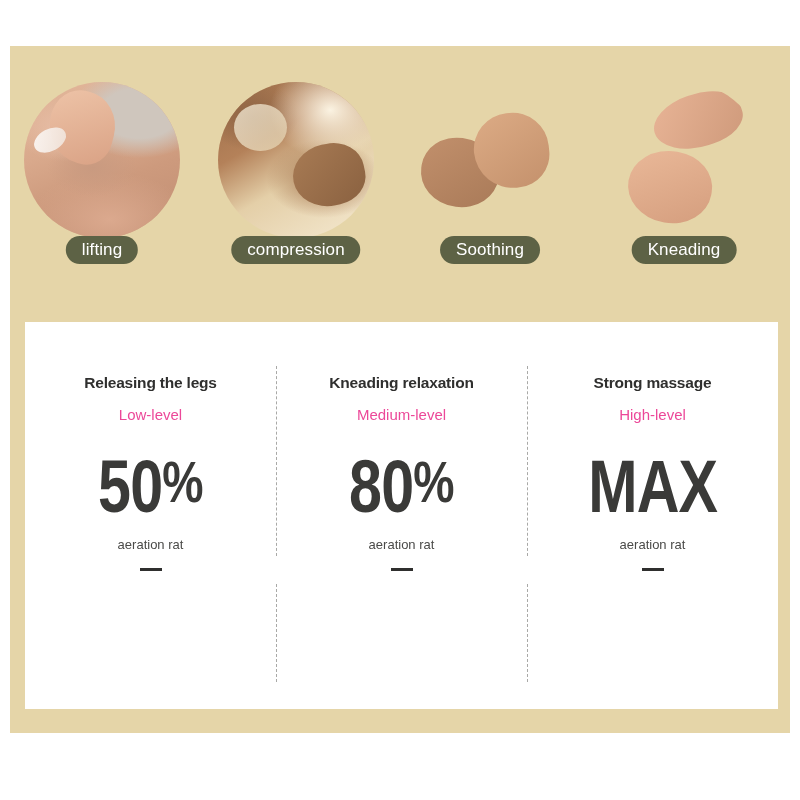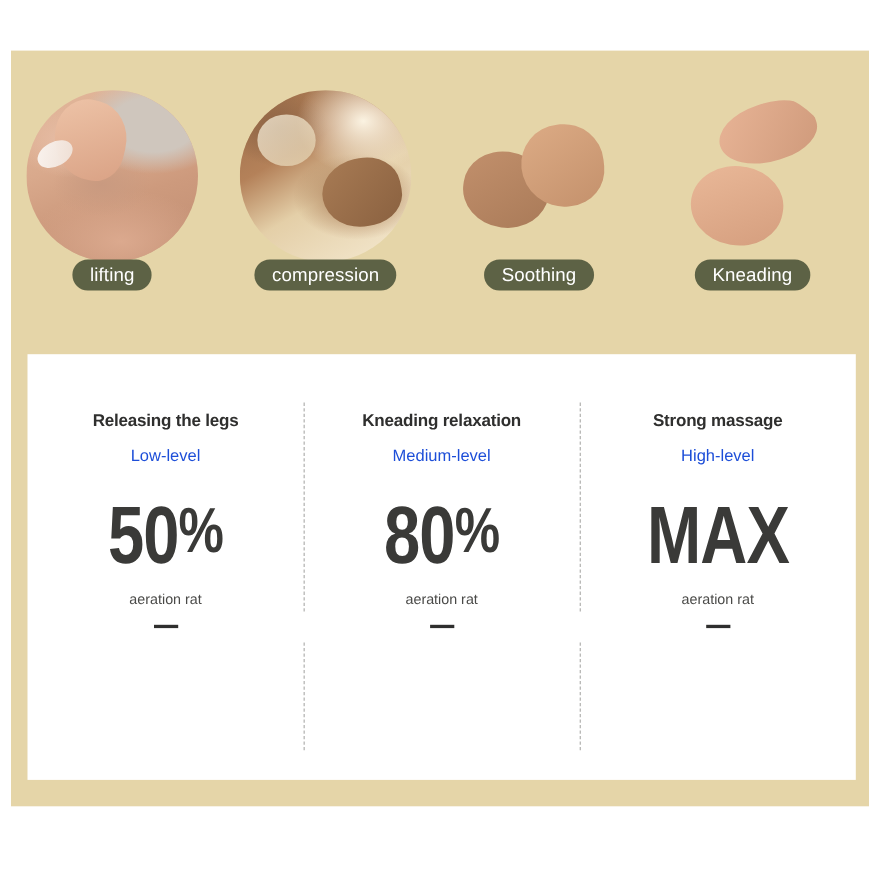--- a/index.html
+++ b/index.html
@@ -171,21 +171,21 @@
   .col-title{
     font-size:15.5px;
     font-weight:bold;
     color:#2f2f2e;
     letter-spacing:-.2px;
     text-align:center;
   }
   .col-level{
     margin-top:14px;
     font-size:15px;
-    color:#1d4ed8;
+    color:#ec4899;
     text-align:center;
   }
   .col-stat{
     margin-top:30px;
     font-size:74px;
     font-weight:bold;
     color:#3a3a38;
     line-height:.92;
     letter-spacing:-1px;
     transform:scaleX(.80);

